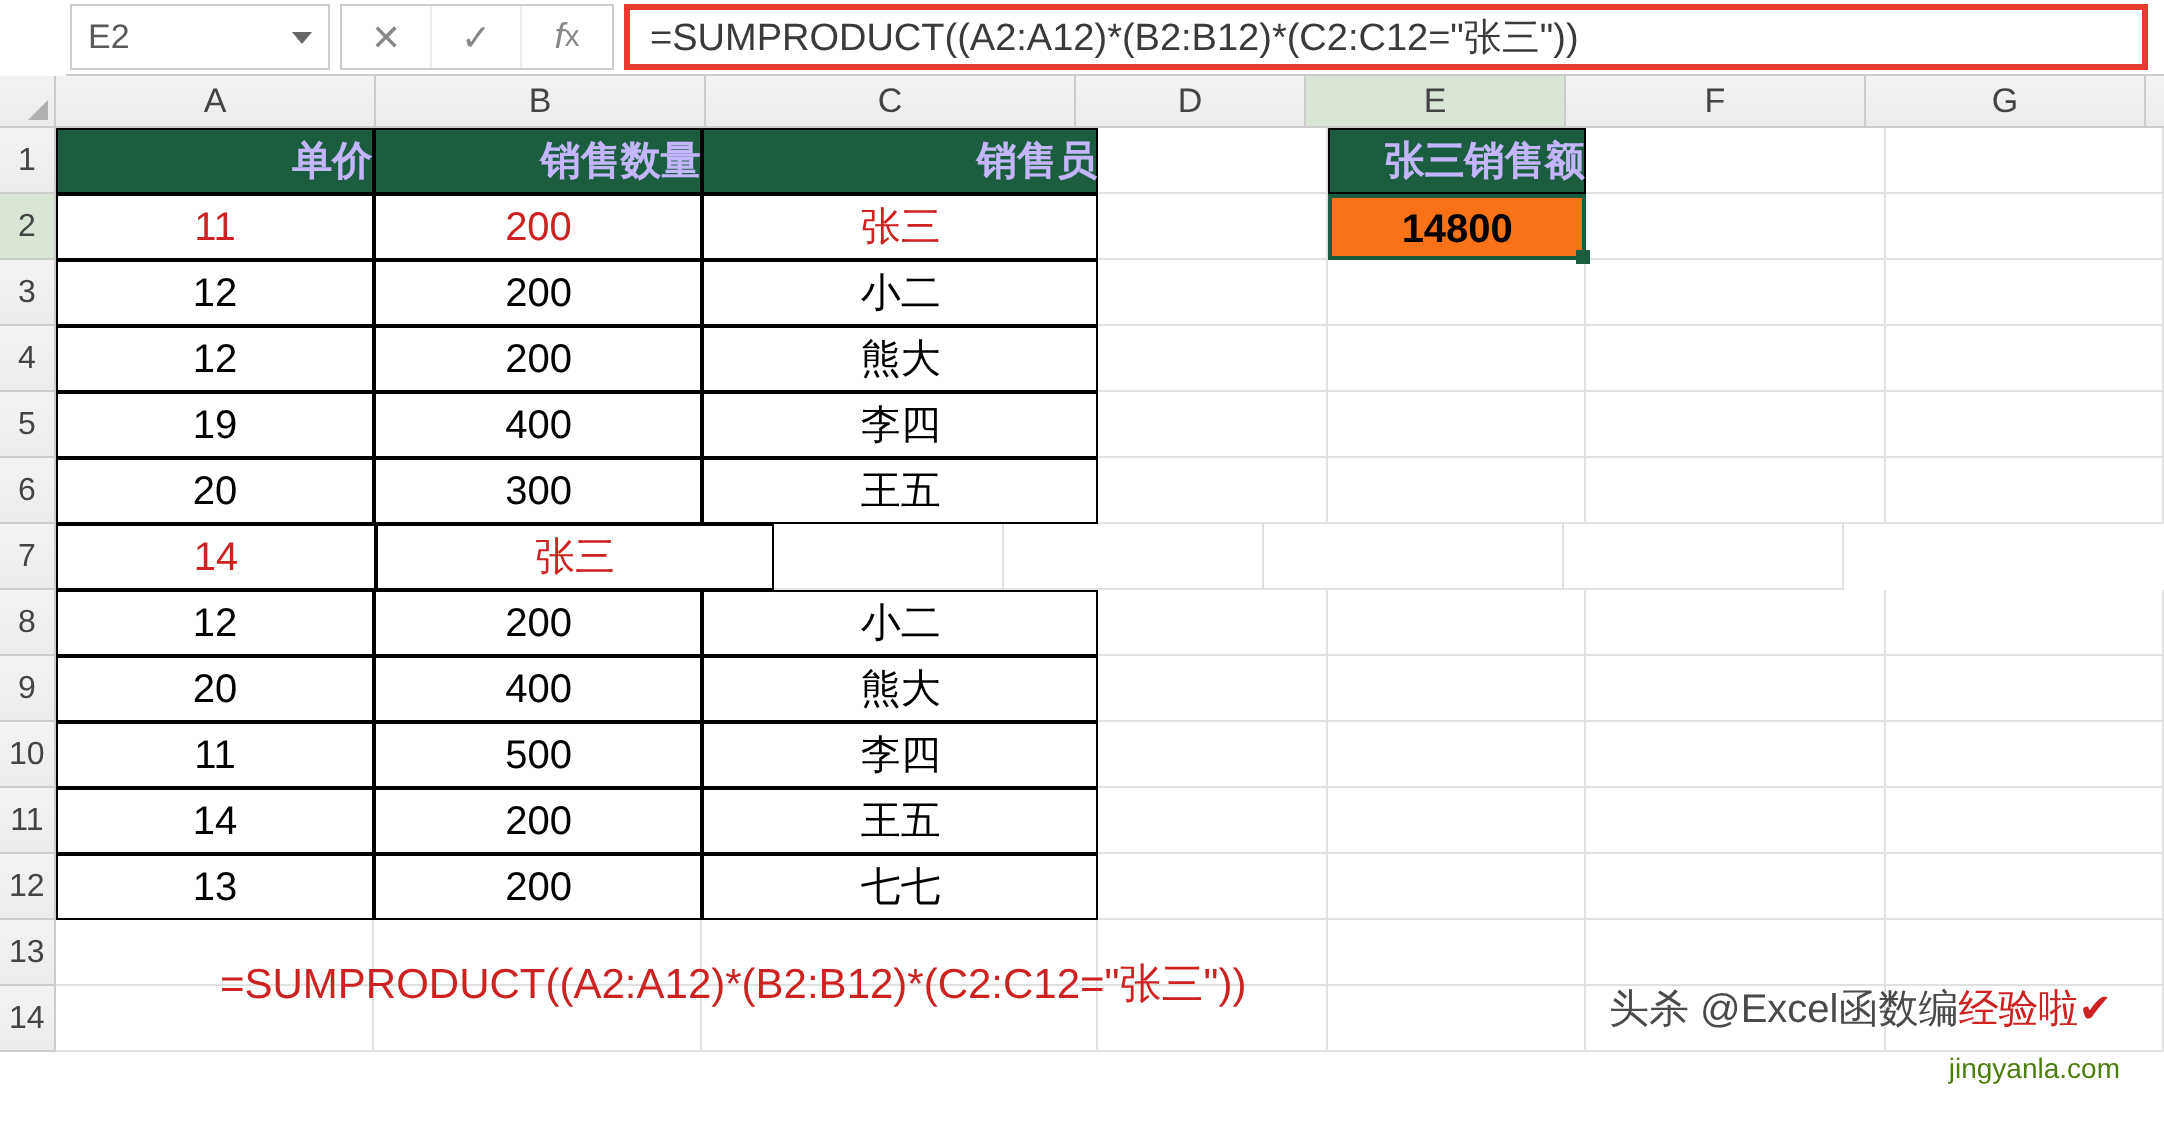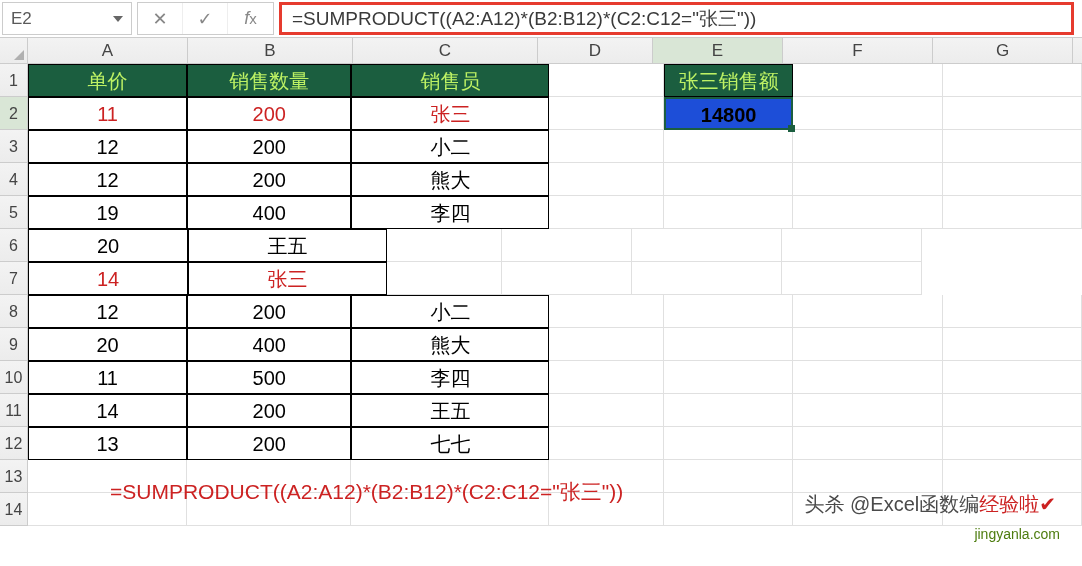--- a/index.html
+++ b/index.html
@@ -11,20 +11,21 @@
       width: 1082px;
       height: 566px;
       overflow: hidden;
     }
     .formula-bar {
       display: flex;
       align-items: center;
       height: 38px;
       border-bottom: 1px solid #ccc;
       background: #fff;
+      margin-left: 33px;
     }
     .name-box {
       width: 130px;
       height: 33px;
       border: 1px solid #ccc;
       margin: 2px 0 2px 2px;
       display: flex;
       align-items: center;
       padding: 0 8px;
       font-size: 17px;
@@ -131,33 +132,34 @@
     }
     .cell.A { width: 160px; }
     .cell.B { width: 165px; }
     .cell.C { width: 199px; }
     .cell.D { width: 115px; }
     .cell.E { width: 130px; }
     .cell.F { width: 150px; }
     .cell.G { width: 140px; }
     .th {
       background: #1b5e3f;
-      color: #bef264;
-      font-weight: normal;
+      color: #c4b5fd;
+      font-weight: bold;
       border: 1px solid #000 !important;
+      text-align: right;
     }
     .db {
       border: 1px solid #000 !important;
     }
     .red { color: #c22; }
     .selected {
       border: 2px solid #1b5e3f !important;
       position: relative;
       font-weight: bold;
-      background: #1d4ed8;
+      background: #f97316;
     }
     .selected::after {
       content: "";
       position: absolute;
       right: -4px; bottom: -4px;
       width: 7px; height: 7px;
       background: #1b5e3f;
     }
     .annotation {
       position: absolute;
@@ -263,20 +265,21 @@
     <div class="cell B db">400</div>
     <div class="cell C db">李四</div>
     <div class="cell D"></div>
     <div class="cell E"></div>
     <div class="cell F"></div>
     <div class="cell G"></div>
   </div>
       <div class="row">
     <div class="row-h">6</div>
     <div class="cell A db">20</div>
+    <div class="cell B db">300</div>
     <div class="cell C db">王五</div>
     <div class="cell D"></div>
     <div class="cell E"></div>
     <div class="cell F"></div>
     <div class="cell G"></div>
   </div>
       <div class="row">
     <div class="row-h">7</div>
     <div class="cell A db red">14</div>
     <div class="cell C db red">张三</div>

